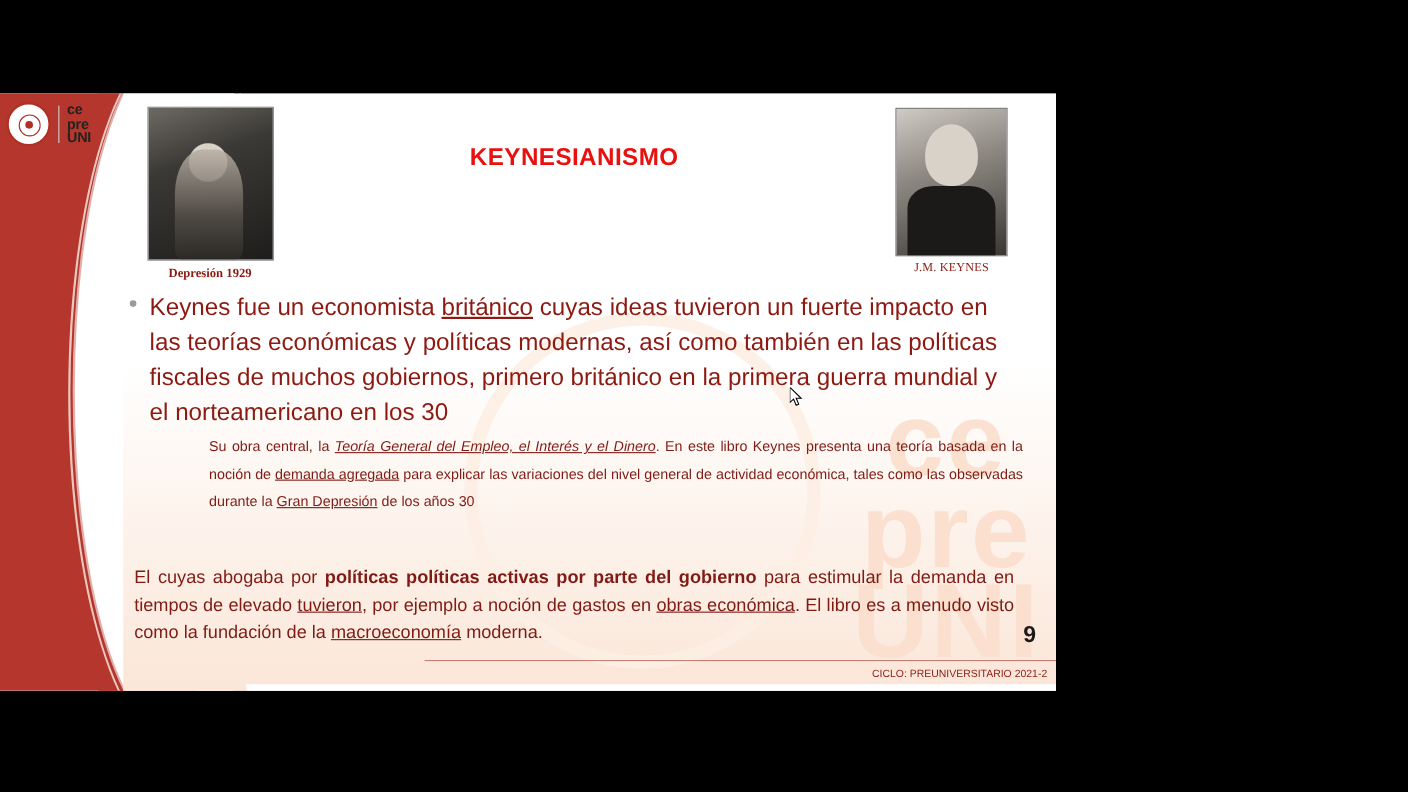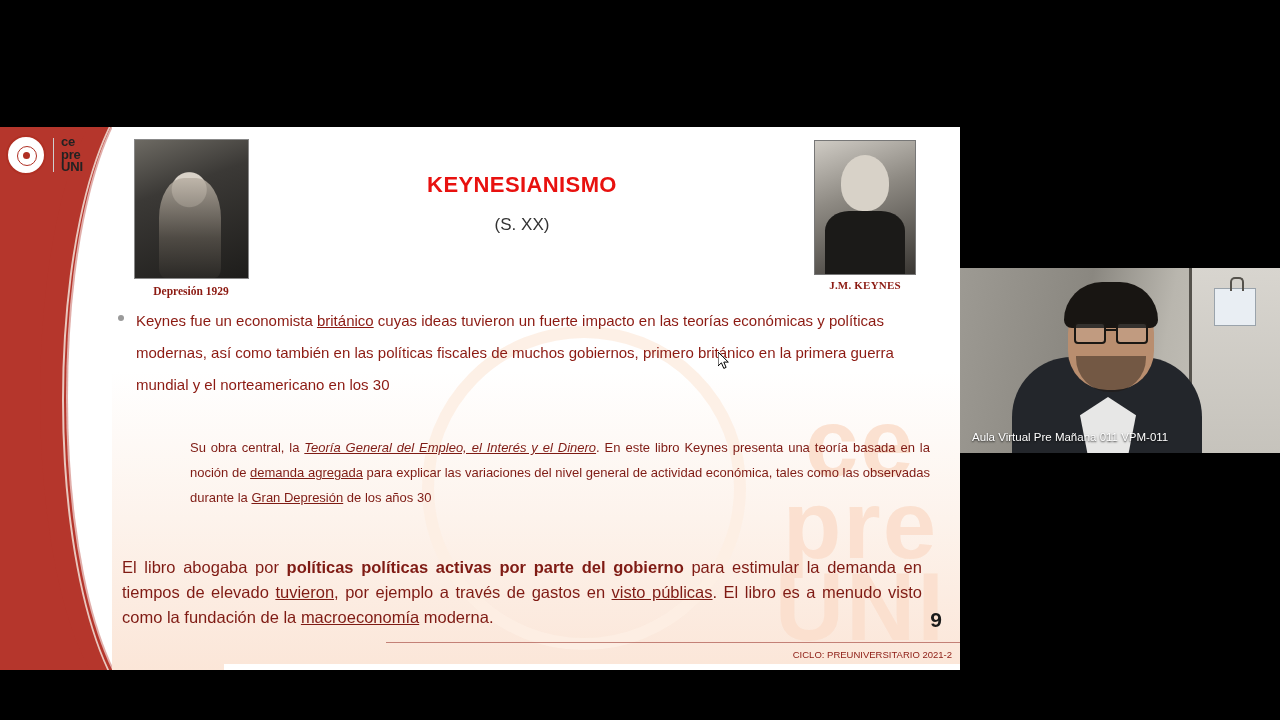--- a/index.html
+++ b/index.html
@@ -20,21 +20,20 @@
 
   
   .slide {
     position: absolute;
     left: 0;
     top: 85px;
     width: 960px;
     height: 543px;
     background: #ffffff;
     overflow: hidden;
-    margin-top: 42px;
   }
 
   
   .red-band {
     position: absolute;
     left: 0;
     top: 0;
     width: 112px;
     height: 543px;
     background: #b5362c;
@@ -268,33 +267,33 @@
     background: #1b1a18;
   }
   .photo-caption-right {
     position: absolute;
     left: 688px;
     top: 152px;
     width: 130px;
     text-align: center;
     color: #8c1a12;
     font-size: 11px;
-    font-weight: bold;
+    font-weight: normal;
     font-family: "Liberation Serif", serif;
     letter-spacing: 0.2px;
   }
 
   
   .para-main {
     position: absolute;
     left: 4px;
     top: 178px;
     width: 812px;
     color: #8c1a12;
-    font-size: 15px;
+    font-size: 22px;
     line-height: 32px;
     font-family: "Liberation Sans", sans-serif;
   }
   .bullet-dot {
     position: absolute;
     left: 6px;
     top: 188px;
     width: 6px;
     height: 6px;
     border-radius: 50%;
@@ -541,61 +540,44 @@
         <div>UNI</div>
       </div>
 
       <div class="photo-left"></div>
       <div class="photo-caption-left">Depresión 1929</div>
 
       <div class="photo-right"></div>
       <div class="photo-caption-right">J.M. KEYNES</div>
 
       <div class="slide-title">KEYNESIANISMO</div>
-      <div class="slide-subtitle">(S. XX)</div>
 
       <div class="bullet-dot"></div>
       <div class="para-main">
         <span class="txt">
           <span>Keynes fue un economista </span><u class="ul">británico</u><span> cuyas ideas tuvieron un fuerte impacto en las teorías económicas y políticas modernas, así como también en las políticas fiscales de muchos gobiernos, primero británico en la primera guerra mundial y el norteamericano en los 30</span>
         </span>
       </div>
 
       <div class="para-second">
         <span>Su obra central, la </span><i class="it"><u class="ul">Teoría General del Empleo, el Interés y el Dinero</u></i><span>. En este libro Keynes presenta una teoría basada en la noción de </span><u class="ul">demanda agregada</u><span> para explicar las variaciones del nivel general de actividad económica, tales como las observadas durante la </span><u class="ul">Gran Depresión</u><span> de los años 30</span>
       </div>
 
       <div class="para-third">
-        <span>El libro abogaba por </span><b class="bd">políticas políticas activas por parte del gobierno</b><span> para estimular la demanda en tiempos de elevado </span><u class="ul">tuvieron</u><span>, por ejemplo a través de gastos en </span><u class="ul">visto públicas</u><span>. El libro es a menudo visto como la fundación de la </span><u class="ul">macroeconomía</u><span> moderna.</span>
+        <span>El cuyas abogaba por </span><b class="bd">políticas políticas activas por parte del gobierno</b><span> para estimular la demanda en tiempos de elevado </span><u class="ul">tuvieron</u><span>, por ejemplo a noción de gastos en </span><u class="ul">obras económica</u><span>. El libro es a menudo visto como la fundación de la </span><u class="ul">macroeconomía</u><span> moderna.</span>
       </div>
 
       <div class="page-number">9</div>
 
       <div class="footer-rule"></div>
       <div class="footer-right">CICLO: PREUNIVERSITARIO 2021-2</div>
       <div class="footer-bottom-band"></div>
     </div>
   </div>
 
-  <div class="webcam">
-    <div class="cam-bg"></div>
-    <div class="cam-door"></div>
-    <div class="cam-badge"></div>
-    <div class="cam-person-body"></div>
-    <div class="cam-person-shirt"></div>
-    <div class="cam-person-head"></div>
-    <div class="cam-person-hair"></div>
-    <div class="cam-beard"></div>
-    <div class="cam-glasses">
-      <div class="lens l"></div>
-      <div class="bridge"></div>
-      <div class="lens r"></div>
-    </div>
-    <div class="cam-label">Aula Virtual Pre Mañana 011 VPM-011</div>
-  </div>
 
   <div class="cursor">
     <svg width="12" height="18" viewBox="0 0 12 18">
       <polygon points="0,0 0,14 3.4,10.8 5.8,16.4 8.1,15.4 5.8,10.1 10.3,10.1" fill="#ffffff" stroke="#000000" stroke-width="1"></polygon>
     </svg>
   </div>
 
 </div>
 
 </body></html>

